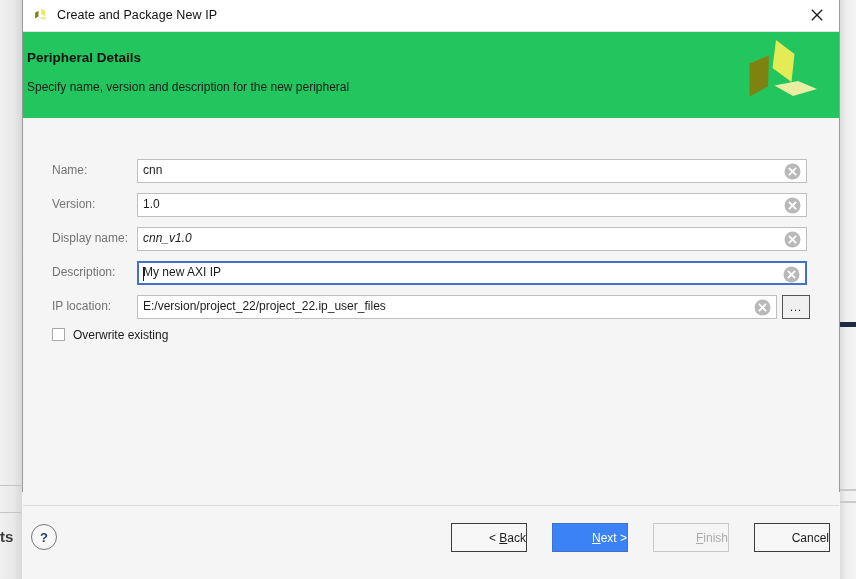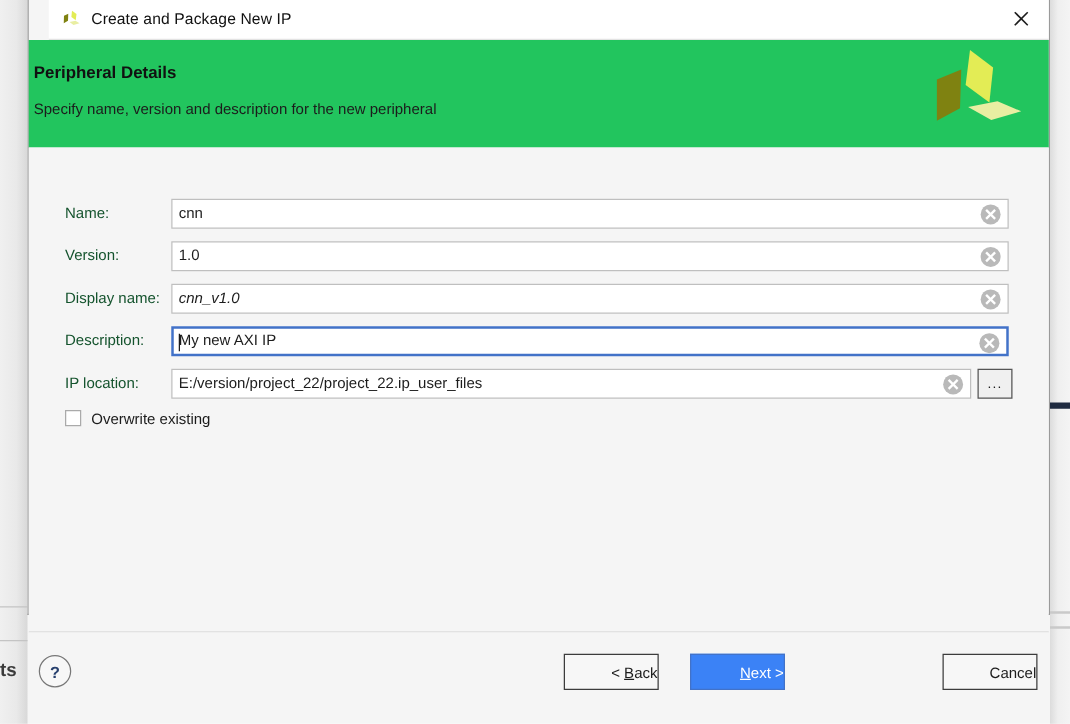--- a/index.html
+++ b/index.html
@@ -74,21 +74,20 @@
   
   #dialog {
     position: absolute;
     left: 22px; top: 0;
     width: 818px;
     height: 492px;
     background: #f5f5f5;
     border: 1px solid #9a9a9a;
     border-top: none;
     box-sizing: border-box;
-    padding-left: 16px;
   }
 
   
   #titlebar {
     position: relative;
     height: 31px;
     background: #ffffff;
     border-bottom: 1px solid #e3e3e3;
   }
   #title-icon {
@@ -152,21 +151,21 @@
   .field-row {
     position: absolute;
     left: 0;
     height: 24px;
   }
   .field-label {
     position: absolute;
     left: 29px;
     top: 4px;
     font-size: 12px;
-    color: #14532d;
+    color: #737373;
     white-space: nowrap;
   }
   .field-input-wrap {
     position: absolute;
     left: 114px;
     top: 0;
     height: 24px;
     background: #ffffff;
     border: 1px solid #bfbfbf;
     box-sizing: border-box;
@@ -420,19 +419,22 @@
     <div id="help-btn">?</div>
 
     <div class="dlg-btn" style="left:428px;width:76px;">
       <span><span>&lt; </span><span class="mn">B</span><span>ack</span></span>
     </div>
 
     <div class="dlg-btn primary" style="left:529px;width:76px;">
       <span><span></span><span class="mn">N</span><span>ext &gt;</span></span>
     </div>
 
+    <div class="dlg-btn disabled" style="left:630px;width:76px;">
+      <span><span></span><span class="mn">F</span><span>inish</span></span>
+    </div>
 
     <div class="dlg-btn" style="left:731px;width:76px;">
       <span>Cancel</span>
     </div>
   </div>
 
 </div>
 
 </body></html>

